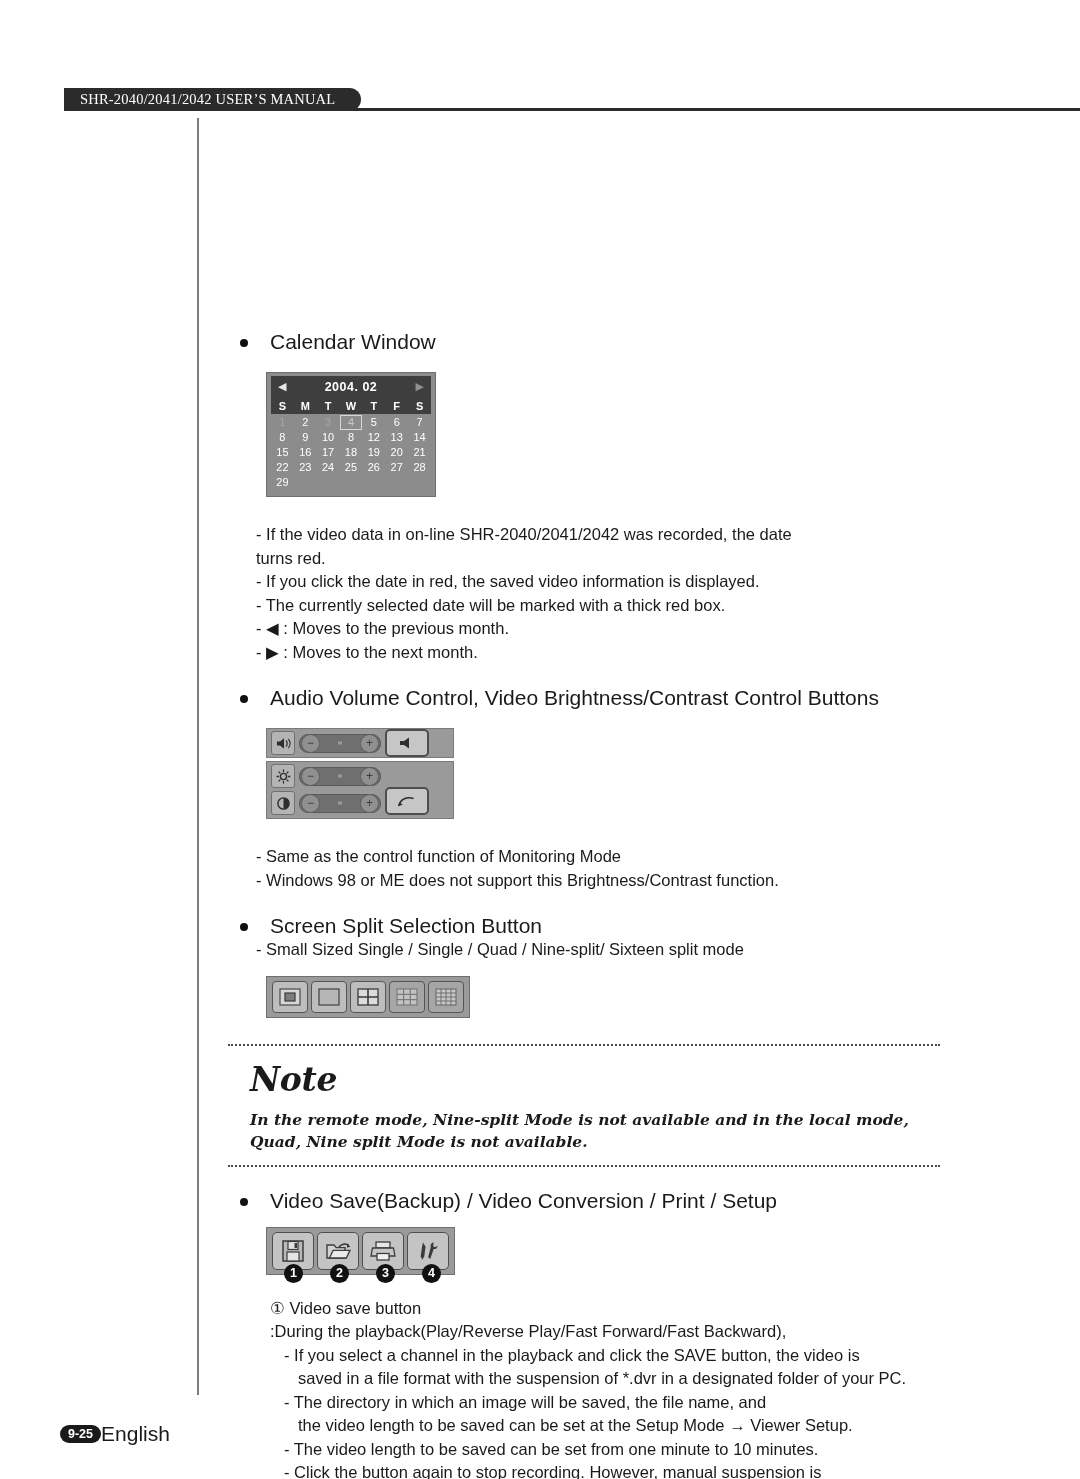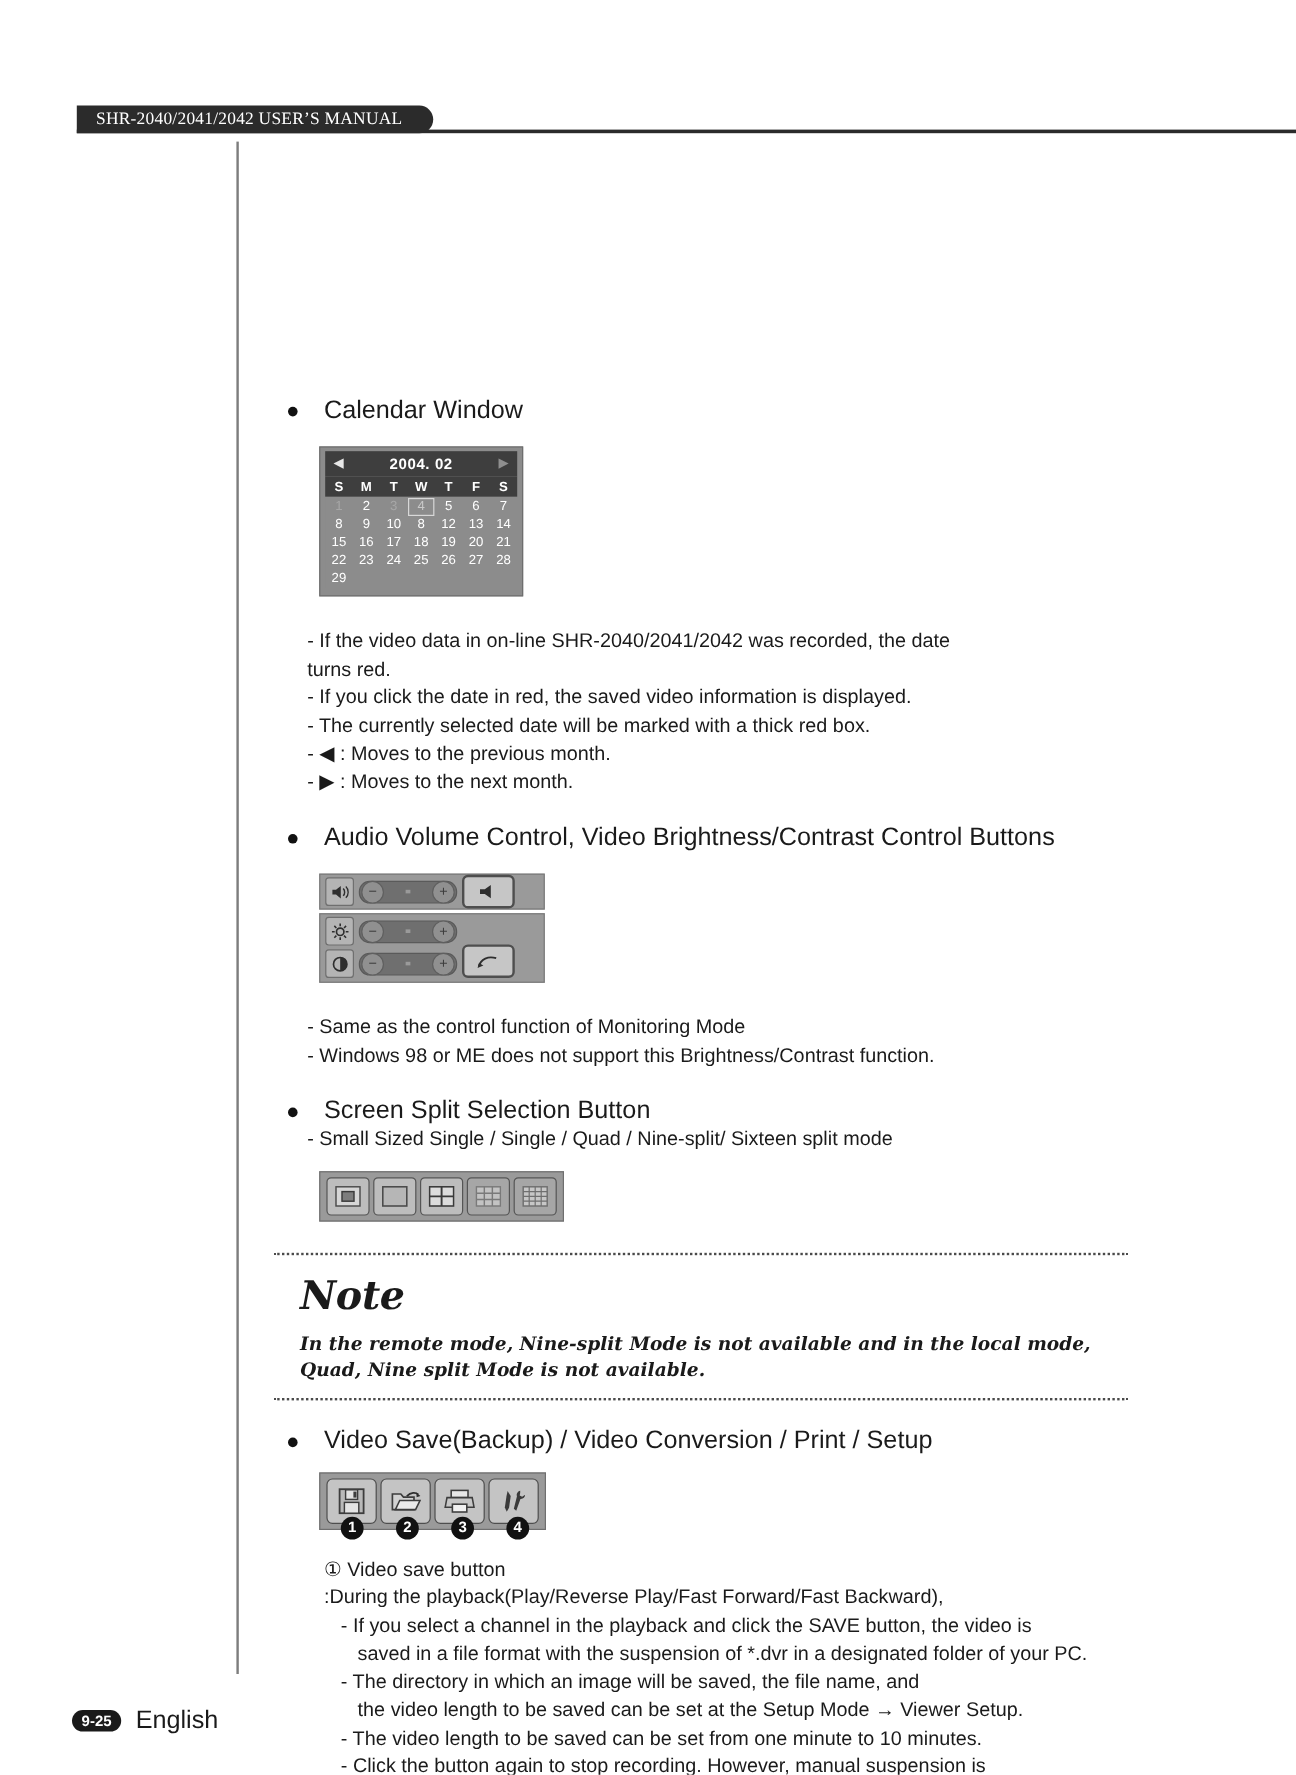--- a/index.html
+++ b/index.html
@@ -315,21 +315,20 @@
     width: 670px;
   }
 
   
   .footer {
     position: absolute;
     left: 60px;
     top: 1422px;
     display: flex;
     align-items: center;
-    gap: 12px;
   }
   .page-badge {
     background: #1a1a1a;
     color: #ffffff;
     font-size: 12.5px;
     font-weight: bold;
     border-radius: 11px;
     padding: 3px 8px;
     line-height: 1;
   }

